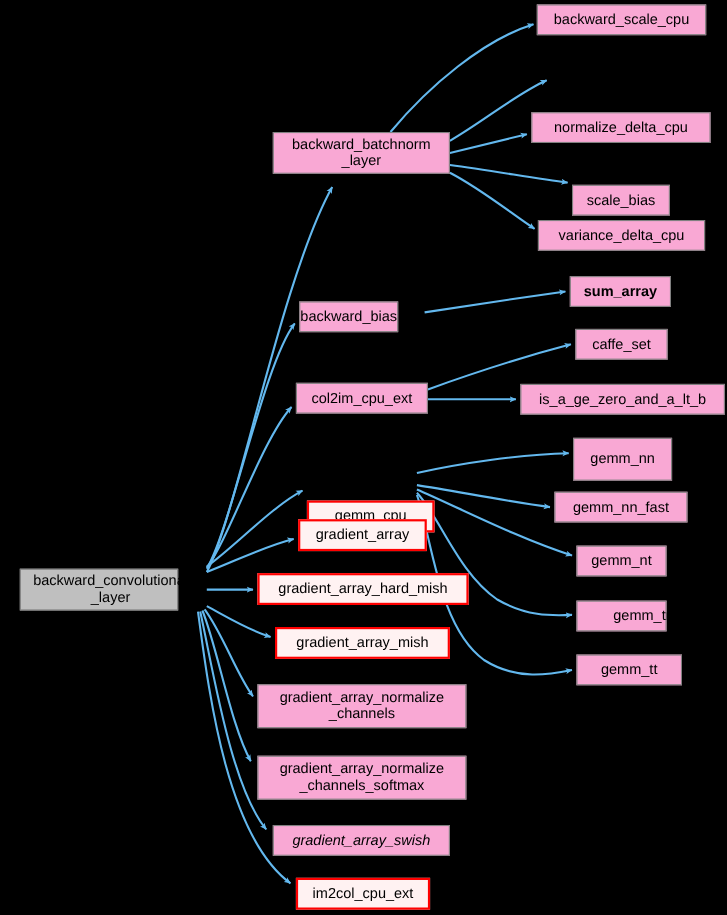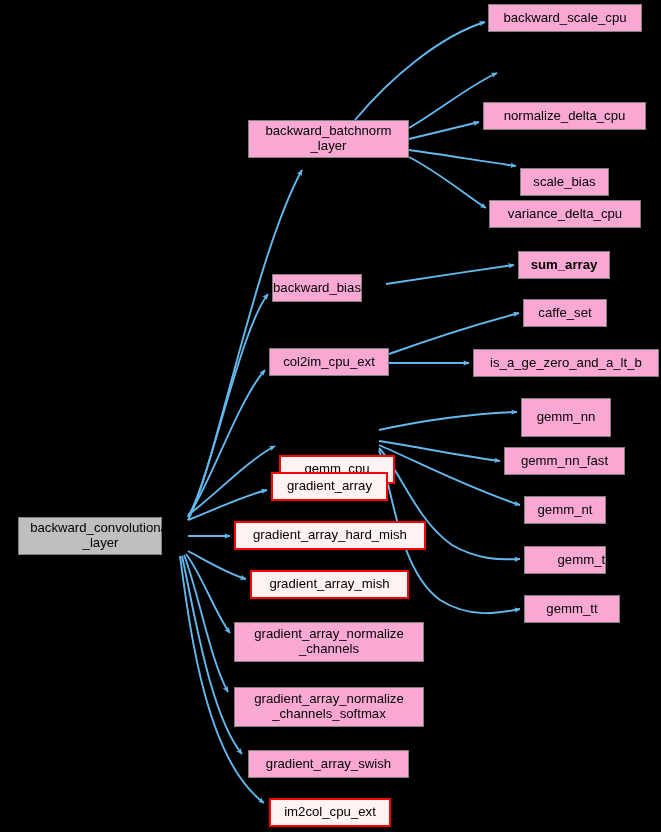--- a/index.html
+++ b/index.html
@@ -55,21 +55,21 @@
     <div class="node plain" style="left: 272px; top: 274px; width: 90px; height: 28px;">backward_bias</div>
     <div class="node plain" style="left: 269px; top: 348px; width: 120px; height: 28px;">col2im_cpu_ext</div>
     <div class="node red" style="left: 279px; top: 423px; width: 116px; height: 29px; margin-top: 32px;">gemm_cpu</div>
     <div class="node red" style="left: 271px; top: 472px; width: 117px; height: 29px;">gradient_array</div>
     <div class="node red" style="left: 234px; top: 521px; width: 192px; height: 29px;">gradient_array_hard_mish</div>
     <div class="node red" style="left: 250px; top: 570px; width: 159px; height: 29px;">gradient_array_mish</div>
     <div class="node plain" style="left: 234px; top: 622px; width: 190px; height: 40px;">gradient_array_normalize
 _channels</div>
     <div class="node plain" style="left: 234px; top: 687px; width: 190px; height: 40px;">gradient_array_normalize
 _channels_softmax</div>
-    <div class="node plain" style="left: 248px; top: 750px; width: 161px; height: 28px;">gradient_array_swish</div>
+    <div class="node plain" style="left: 248px; top: 750px; width: 161px; height: 28px; font-style: italic;">gradient_array_swish</div>
     <div class="node red" style="left: 269px; top: 798px; width: 122px; height: 29px;">im2col_cpu_ext</div>
     <div class="node plain" style="left: 488px; top: 4px; width: 154px; height: 28px;">backward_scale_cpu</div>
     <div class="node plain" style="left: 483px; top: 102px; width: 163px; height: 28px;">normalize_delta_cpu</div>
     <div class="node plain" style="left: 520px; top: 168px; width: 89px; height: 28px;">scale_bias</div>
     <div class="node plain" style="left: 489px; top: 200px; width: 152px; height: 28px;">variance_delta_cpu</div>
     <div class="node plain" style="left: 518px; top: 251px; width: 92px; height: 28px; font-weight: bold;">sum_array</div>
     <div class="node plain" style="left: 523px; top: 299px; width: 84px; height: 28px;">caffe_set</div>
     <div class="node plain" style="left: 473px; top: 349px; width: 186px; height: 28px;">is_a_ge_zero_and_a_lt_b</div>
     <div class="node plain" style="left: 521px; top: 398px; width: 90px; height: 39px;">gemm_nn</div>
     <div class="node plain" style="left: 504px; top: 447px; width: 121px; height: 28px;">gemm_nn_fast</div>

